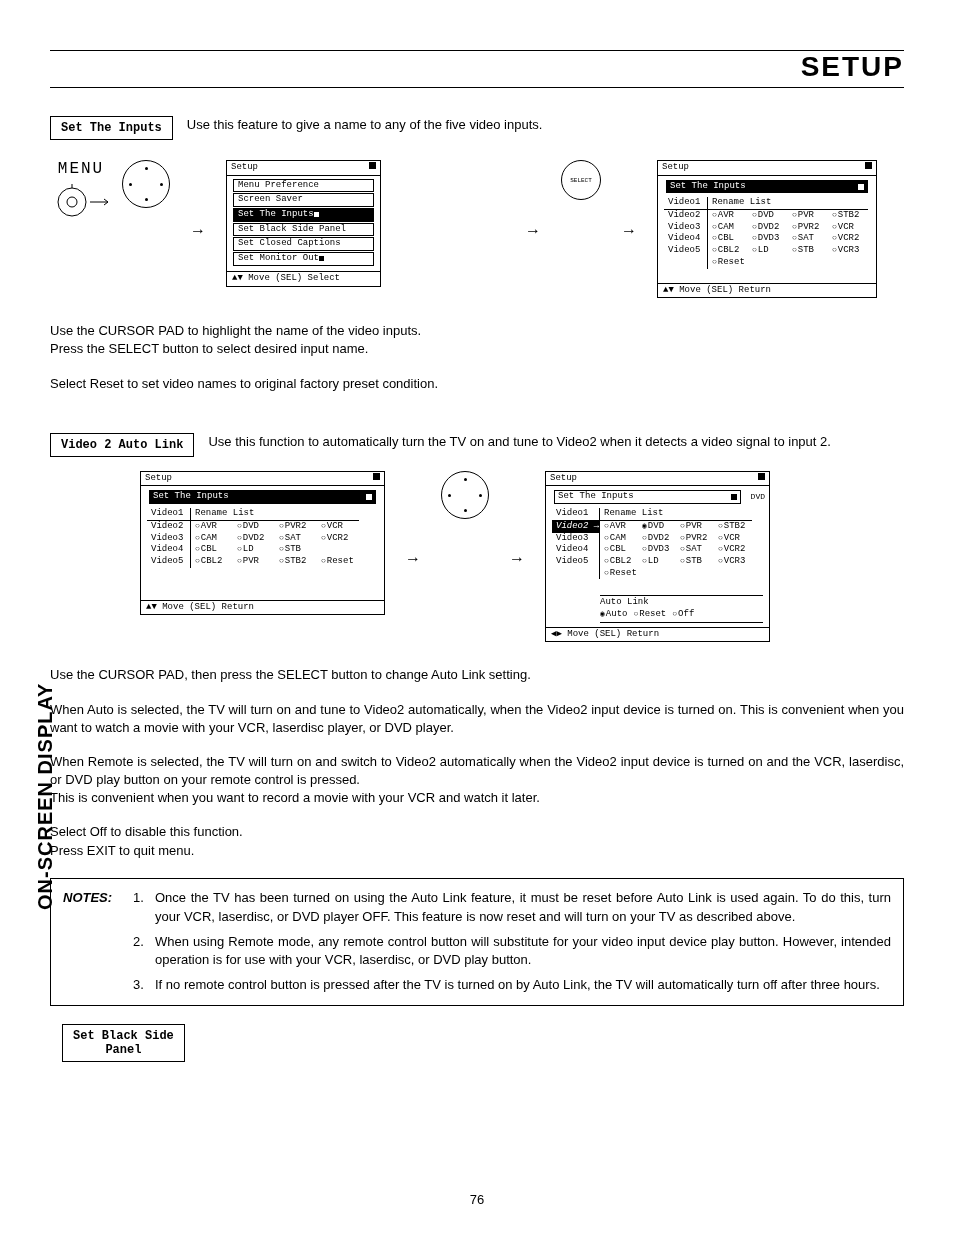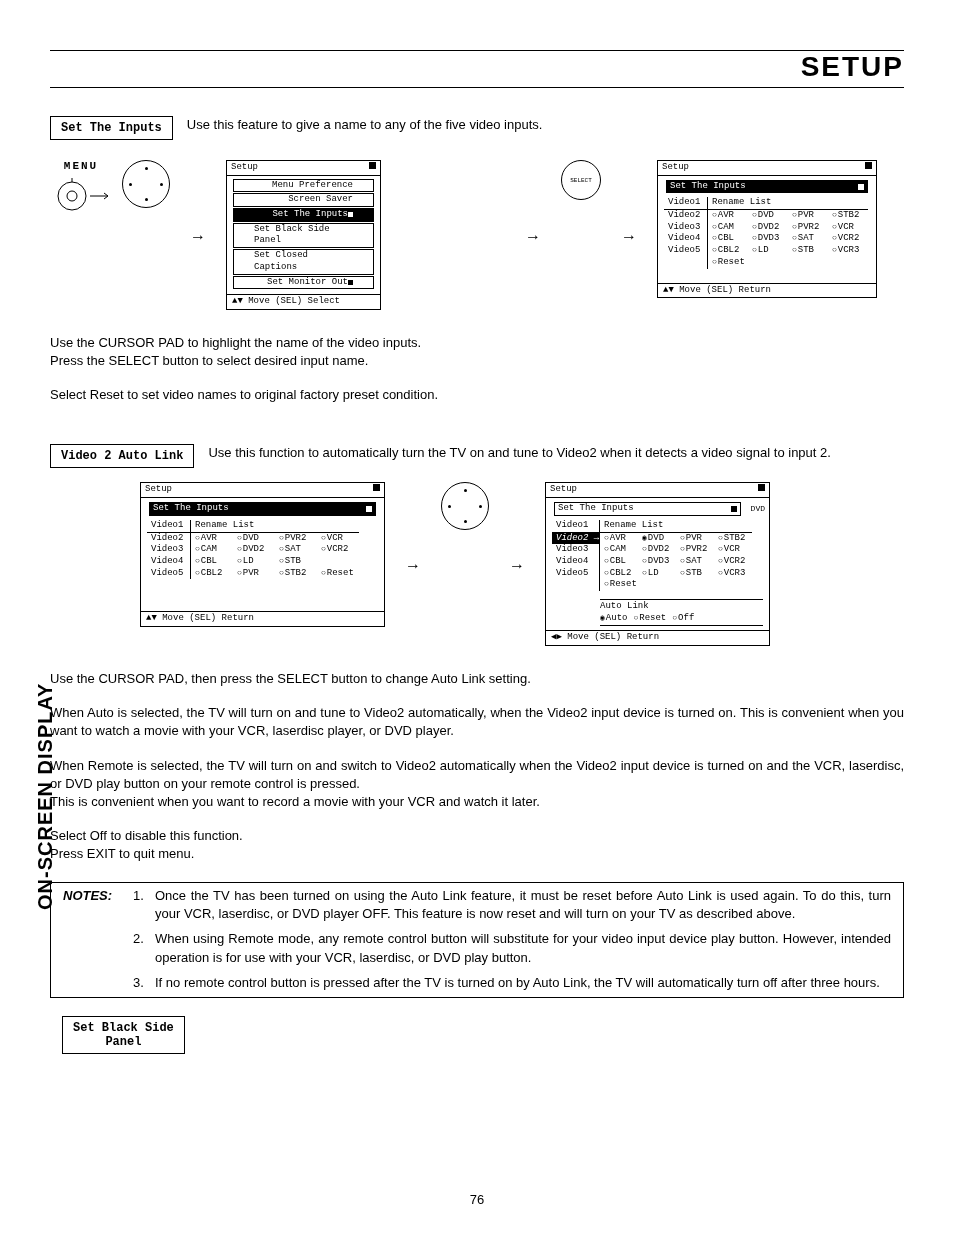--- a/index.html
+++ b/index.html
@@ -66,22 +66,22 @@
     align-items: flex-start;
     gap: 14px;
     margin-top: 20px;
   }
   .arrow {
     align-self: center;
     font-size: 16px;
     padding: 0 6px;
   }
   .remote-label {
-    font-size: 11px;
-    font-weight: bold;
+    font-size: 16px;
+    font-weight: normal;
     font-family: "Courier New", monospace;
     letter-spacing: 2px;
   }
   .osd {
     border: 1px solid #000;
     font-family: "Courier New", monospace;
     font-size: 9px;
     line-height: 1.3;
     background: #fff;
   }
@@ -101,21 +101,21 @@
     align-items: center;
   }
   .osd .subbar.inv {
     background: #000;
     color: #fff;
   }
   .osd .subbar .sq { width: 6px; height: 6px; background: #000; display: inline-block; }
   .osd .subbar.inv .sq { background: #fff; }
   .osd-body { padding: 2px 6px 4px 6px; }
   .osd-footer { border-top: 1px solid #000; padding: 1px 5px; }
-  .menu-item { border: 1px solid #000; margin: 1px 0; padding: 0 20px; background: #fff; display:flex; justify-content:flex-end; }
+  .menu-item { border: 1px solid #000; margin: 1px 0; padding: 0 4px; background: #fff; display:flex; justify-content:flex-start; }
   .menu-item.sel { background: #000; color: #fff; }
   .grid-table { display: grid; }
   .cell { padding: 0 4px; white-space: nowrap; }
   .cell.br { border-right: 1px solid #000; }
   .cell.bb { border-bottom: 1px solid #000; }
   .cell.sel { background: #000; color: #fff; font-style: italic; }
   .radio::before { content: "○"; font-size: 8px; padding-right: 1px; }
   .radio.on::before { content: "◉"; font-size: 8px; padding-right: 1px; }
   .cursor-pad {
     width: 48px; height: 48px; border: 1px solid #000; border-radius: 50%;
@@ -128,21 +128,21 @@
     font-family: "Courier New", monospace; font-size: 6px;
   }
   .body-text {
     margin: 16px 0 0 0;
     font-size: 13px;
     line-height: 1.4;
     text-align: justify;
   }
   .notes-box {
     border: 1px solid #000;
-    padding: 4px 12px;
+    padding: 10px 12px;
     margin-top: 18px;
     font-size: 13px;
     line-height: 1.45;
   }
   .notes-box .notes-label {
     font-weight: bold;
     font-style: italic;
   }
   .notes-list { display: grid; grid-template-columns: 70px 22px 1fr; row-gap: 6px; }
   .page-num {
@@ -371,21 +371,21 @@
             <div class="cell"><span class="radio">SAT</span></div>
             <div class="cell"><span class="radio">VCR2</span></div>
             <div class="cell br">Video5</div>
             <div class="cell"><span class="radio">CBL2</span></div>
             <div class="cell"><span class="radio">LD</span></div>
             <div class="cell"><span class="radio">STB</span></div>
             <div class="cell"><span class="radio">VCR3</span></div>
             <div class="cell br">&nbsp;</div>
             <div class="cell" style="grid-column: 2 / span 4;"><span class="radio">Reset</span></div>
           </div>
-        <div id="osd-d-extra" style="margin-left:48px; margin-top:8px;">
+        <div id="osd-d-extra" style="margin-left:48px; margin-top:16px;">
             <div style="border-top: 1px solid rgb(0, 0, 0); padding-top: 1px;">Auto Link</div>
             <div style="border-bottom: 1px solid rgb(0, 0, 0); padding-bottom: 1px;"><span class="radio on" style="margin-right: 6px;">Auto</span><span class="radio" style="margin-right: 6px;">Reset</span><span class="radio" style="margin-right: 6px;">Off</span></div>
           </div>
       </div>
       <div class="osd-footer">◀▶ Move  (SEL)  Return</div>
     </div>
   </div>
 
   <div class="body-text" style="margin-top:24px;">Use the CURSOR PAD, then press the SELECT button to change Auto Link setting.</div>
   <div class="body-text">When Auto is selected, the TV will turn on and tune to Video2 automatically, when the Video2 input device is turned on. This is convenient when you want to watch a movie with your VCR, laserdisc player, or DVD player.</div>

